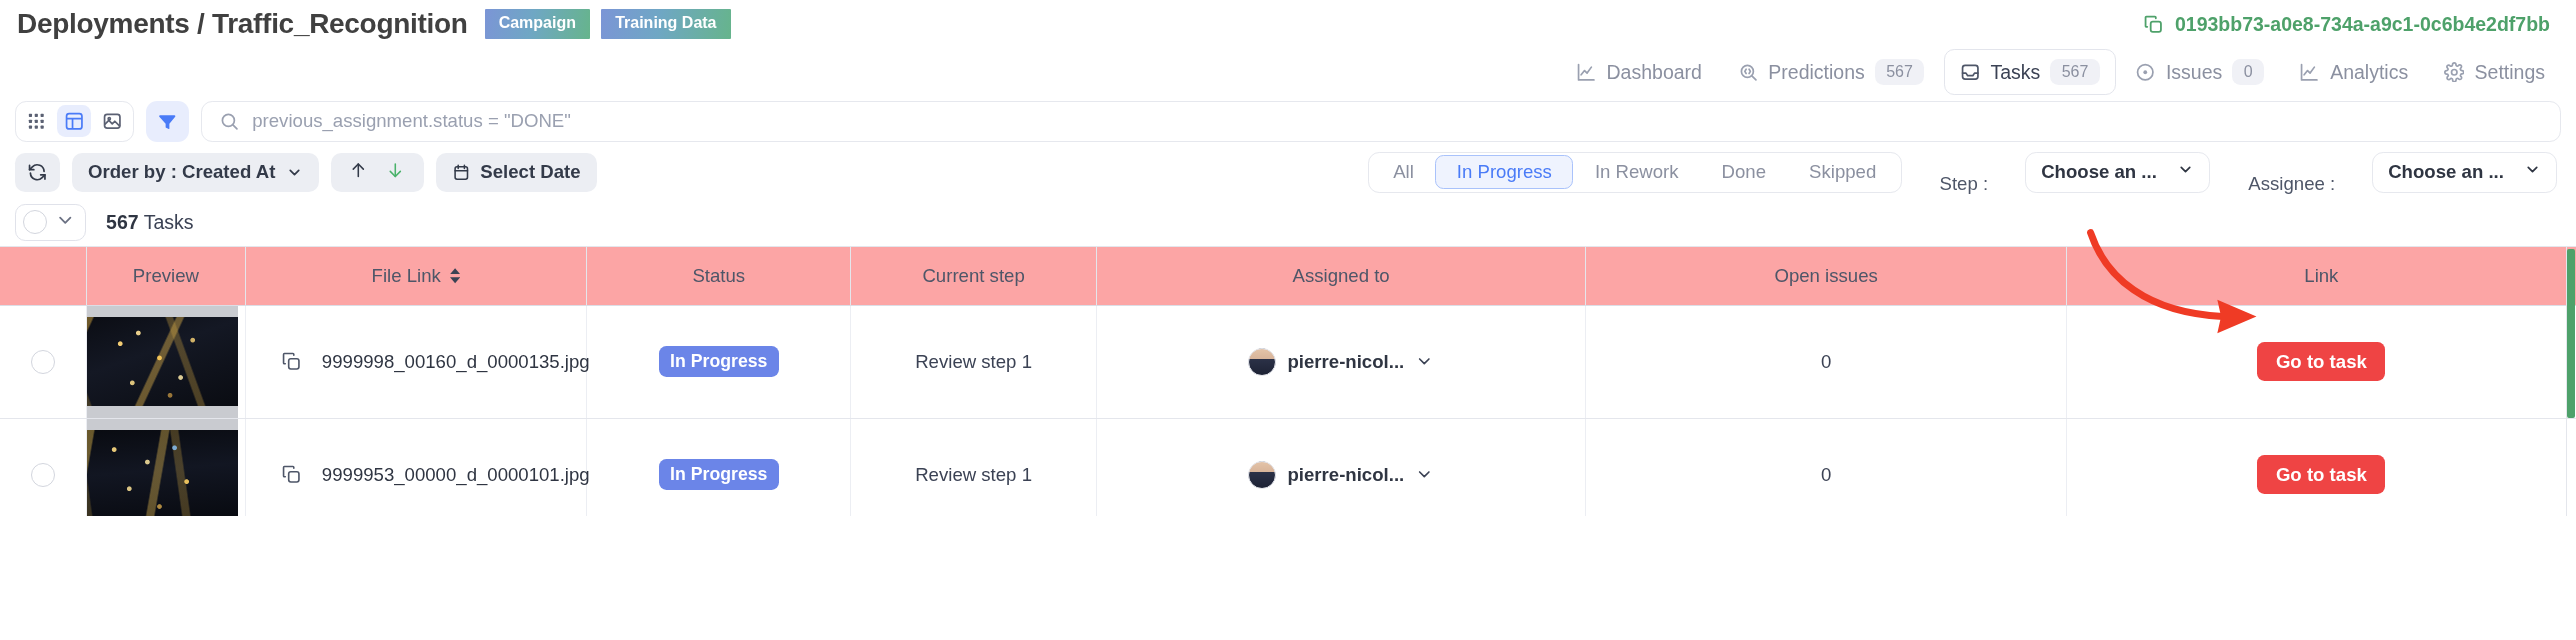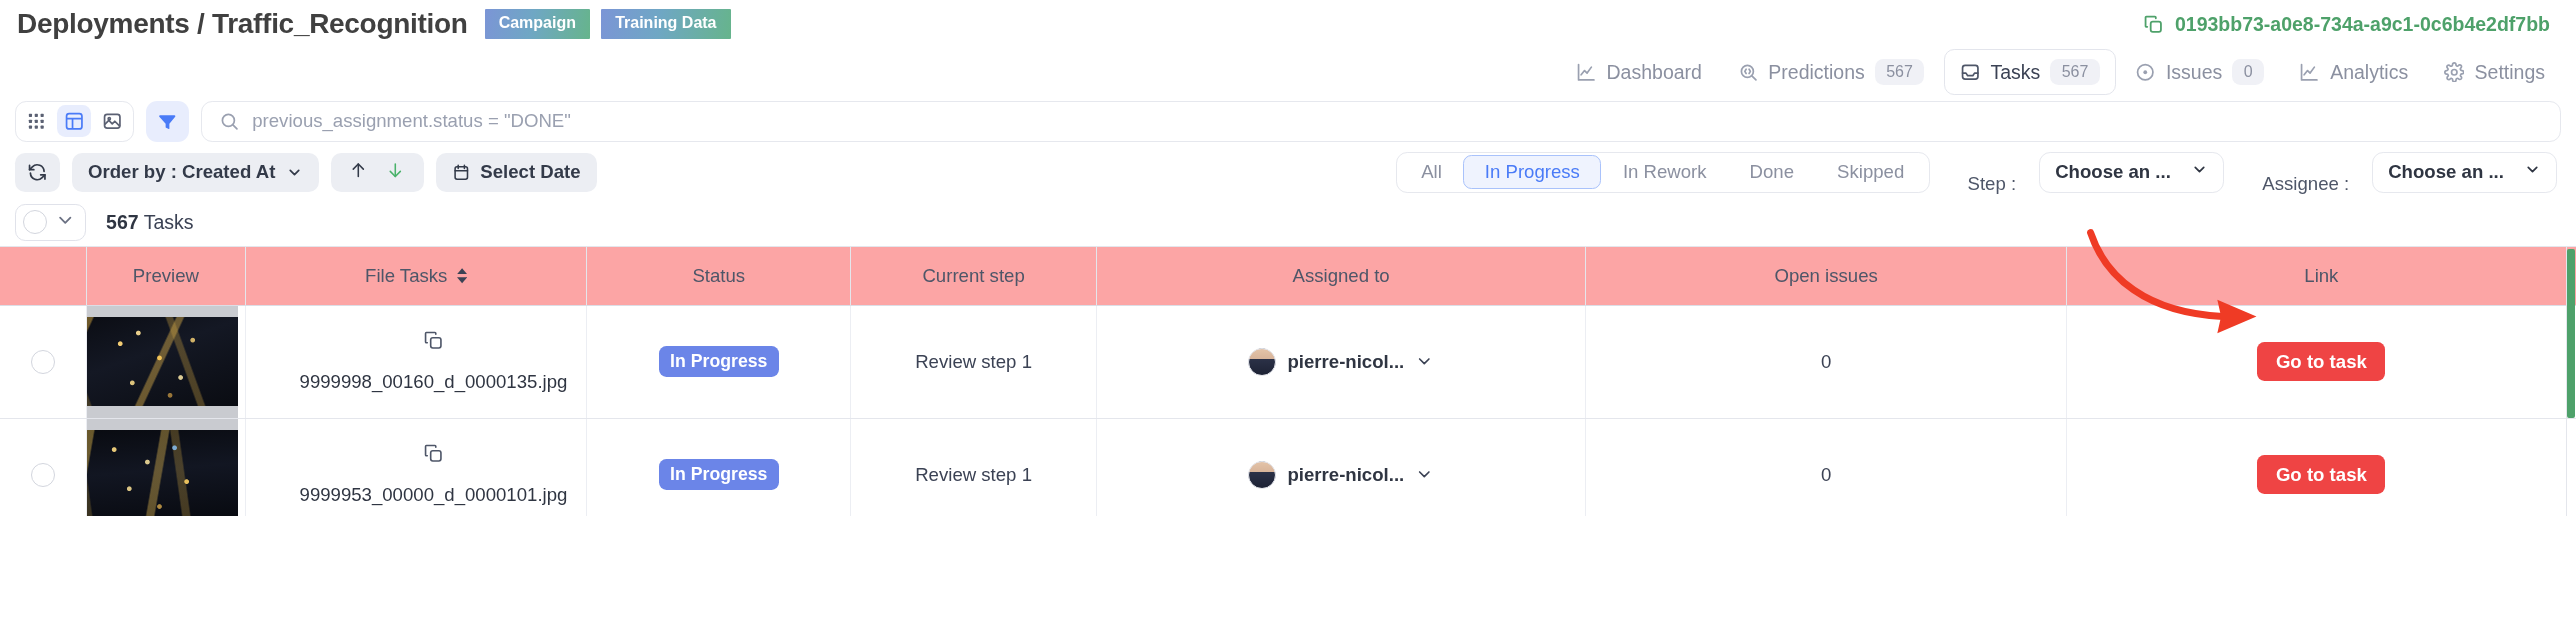--- a/index.html
+++ b/index.html
@@ -193,21 +193,21 @@
     border-color: #a9c2fb;
   }
   .dd-label {
     font-size: 18.6px;
     color: #4e5668;
     margin-left: 26px;
     white-space: nowrap;
     margin-top: 24px;
   }
   .dropdown {
-    margin-left: 11px;
+    margin-left: 25px;
     border: 1.4px solid #e6e8ee;
     border-radius: 11.2px;
     height: 41px;
     display: flex;
     align-items: center;
     gap: 20.5px;
     padding: 0 15px;
     font-size: 18.6px;
     font-weight: 700;
     color: #2f3542;
@@ -315,21 +315,21 @@
       radial-gradient(circle at 40% 36%, rgba(255,232,160,.85) 0 1.9px, transparent 2.8px),
       radial-gradient(circle at 58% 20%, rgba(140,200,255,.8) 0 1.9px, transparent 2.8px),
       radial-gradient(circle at 66% 58%, rgba(255,210,100,.9) 0 1.9px, transparent 2.8px),
       radial-gradient(circle at 28% 66%, rgba(255,228,150,.85) 0 1.9px, transparent 2.8px),
       radial-gradient(circle at 48% 86%, rgba(230,180,80,.75) 0 1.9px, transparent 2.8px),
       linear-gradient(100deg, rgba(200,165,70,.5) 0 4%, transparent 5% 44%, rgba(205,168,75,.45) 45% 49%, transparent 50%),
       linear-gradient(82deg,  rgba(165,135,58,.3) 0 3%, transparent 4% 58%, rgba(180,145,62,.35) 59% 63%, transparent 64%),
       linear-gradient(175deg, #090b11 0%, #121622 45%, #080a10 100%);
   }
 
-  .file-cell { display: flex; align-items: center; gap: 20.5px; padding-left: 35px; flex-direction: column; }
+  .file-cell { display: flex; align-items: center; gap: 20.5px; padding-left: 35px; }
   .file-cell .copy { color: #4e5668; display: flex; }
   .file-name { font-size: 18.6px; color: #2f3542; }
 
   .status-badge {
     display: inline-block;
     background: #6b85e8;
     color: #ffffff;
     font-size: 17.7px;
     font-weight: 600;
     border-radius: 7.4px;
@@ -607,21 +607,21 @@
 </div>
 
 <div class="table-wrap">
   <table>
     <thead>
       <tr>
         <th class="col-check"></th>
         <th class="col-prev">Preview</th>
         <th class="col-file">
           <div class="th-inner">
-            <span>File Tasks</span>
+            <span>File Link</span>
             <span class="sort-arrows">
               <svg width="10.2" height="6.5" viewBox="0 0 12 7" fill="currentColor">
                   <path d="M6 0l6 7H0z"></path>
                 </svg>
               <svg width="10.2" height="6.5" viewBox="0 0 12 7" fill="currentColor">
                   <path d="M6 7L0 0h12z"></path>
                 </svg>
             </span>
           </div>
         </th>

